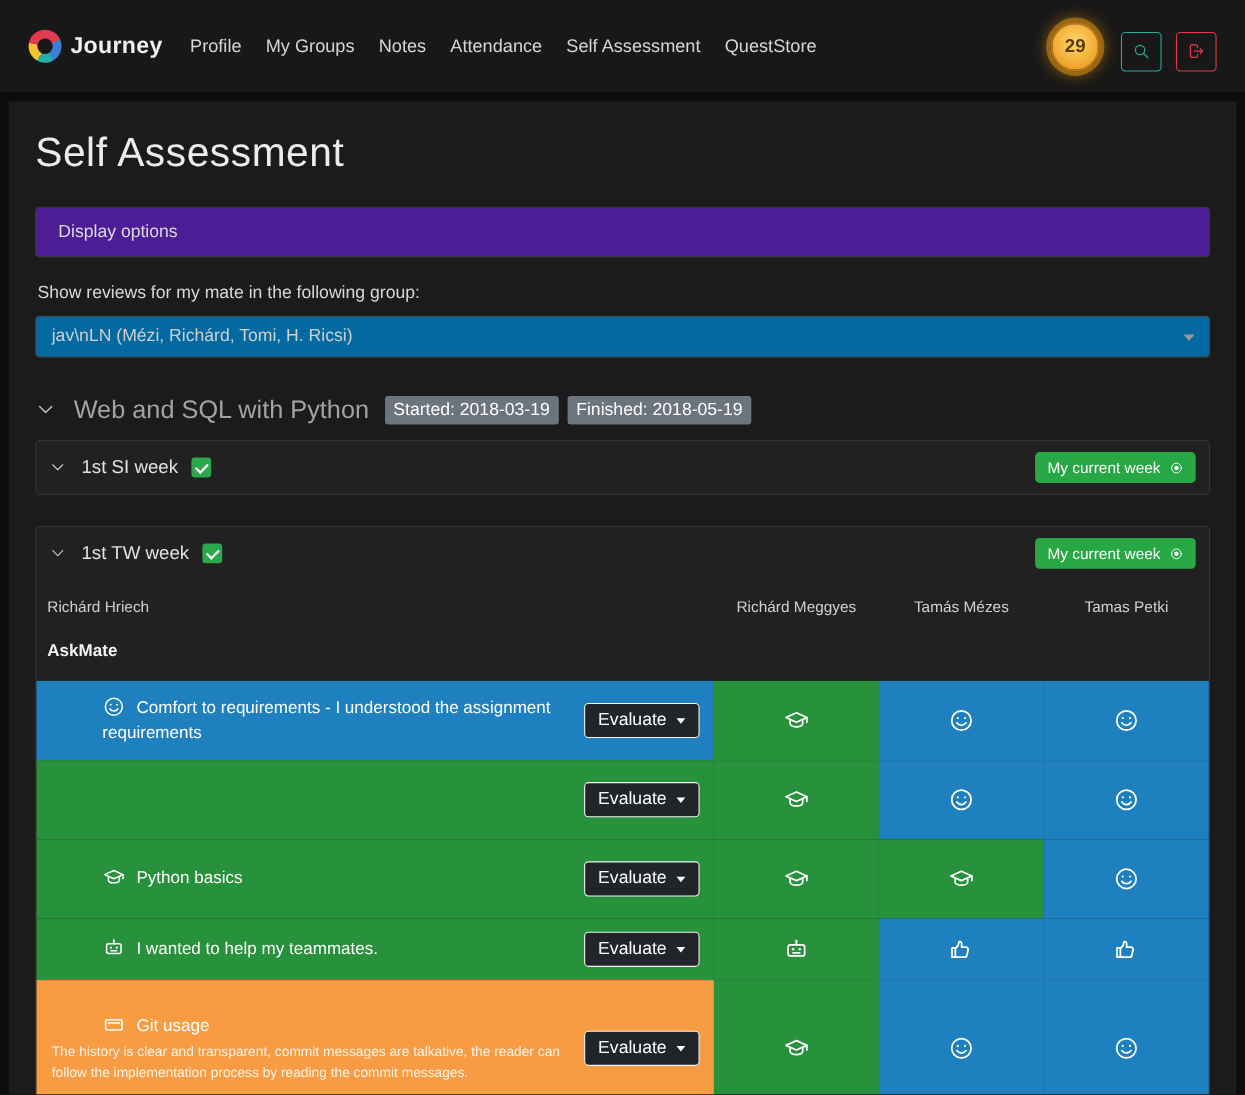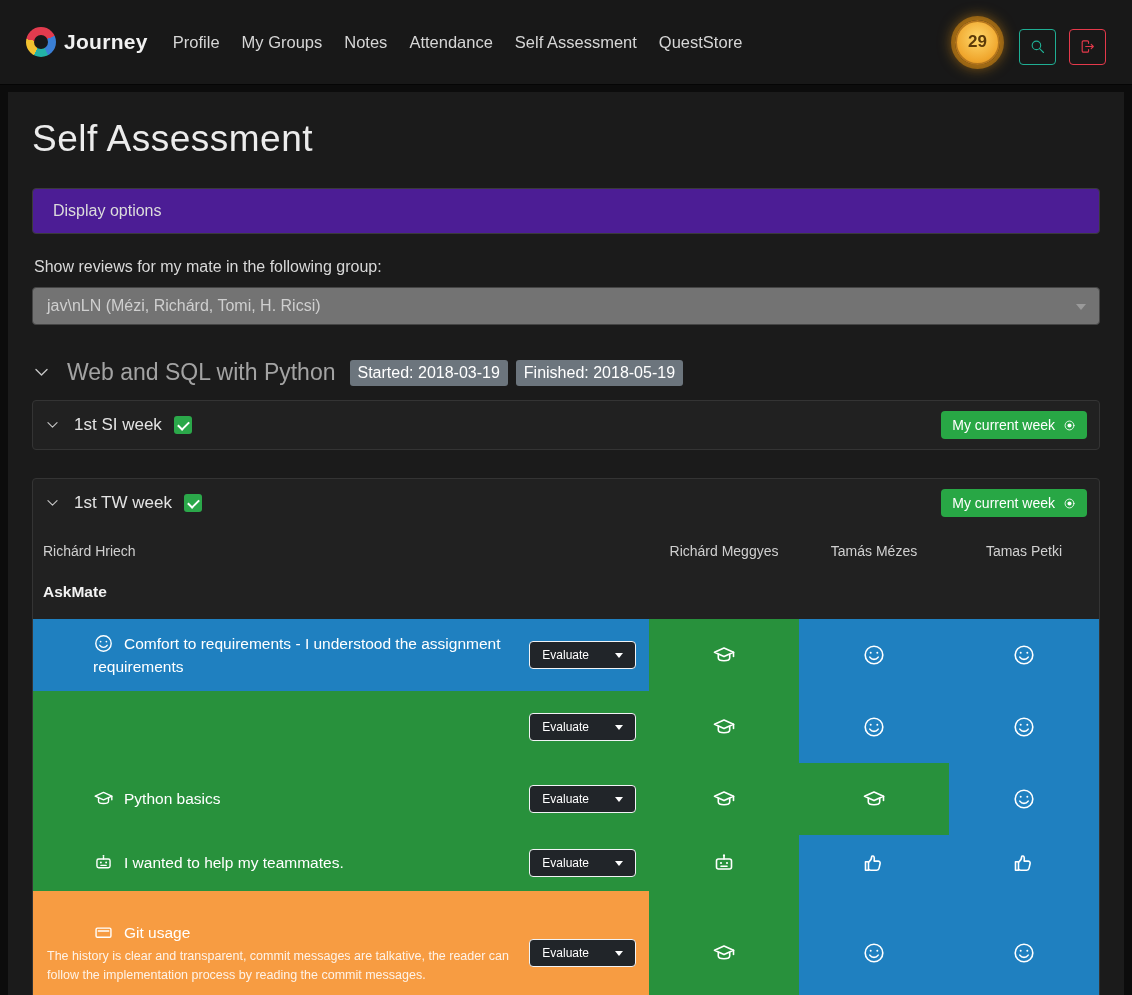--- a/index.html
+++ b/index.html
@@ -54,21 +54,21 @@
     height: 903px; overflow: hidden;
   }
   .page-title { font-size: 37px; font-weight: 500; color: #ececec; letter-spacing: .5px; margin: 6px 0 28px; }
 
   .panel-bar {
     background: #4c1d95; border: 1px solid #3a3a3a; border-radius: 4px;
     padding: 13px 20px; font-size: 16px; color: #dcdcdc; cursor: pointer;
   }
   .group-label { margin: 24px 0 11px; font-size: 16px; color: #d8d8d8; padding-left: 2px; }
   .select {
-    position: relative; background: #737373; border: 1px solid #454545; border-radius: 4px;
+    position: relative; background: #0369a1; border: 1px solid #454545; border-radius: 4px;
     height: 38px; display: flex; align-items: center; padding: 0 30px 0 14px;
     color: #cfcfcf; font-size: 16px; cursor: pointer;
   }
   .select-caret {
     position: absolute; right: 13px; top: 16px; width: 0; height: 0;
     border-left: 5px solid transparent; border-right: 5px solid transparent; border-top: 6px solid #9a9a9a;
   }
 
   .course-header { margin-top: 34px; display: flex; align-items: center; }
   .chev { width: 19px; height: 17px; color: #c4c4c4; cursor: pointer; flex: none; }
@@ -112,22 +112,22 @@
   .mrow { display: grid; grid-template-columns: 616px 150px 150px 150px; }
   .lcell {
     position: relative; padding: 8px 112px 8px 14px;
     display: flex; flex-direction: column; justify-content: center; color: #fff;
   }
   .qtitle { font-size: 15.5px; line-height: 1.5; margin-left: 46px; }
   .qicon { width: 21px; height: 21px; margin-right: 10px; vertical-align: -5px; display: inline-block; }
   .qsub { font-size: 12.5px; color: rgba(255,255,255,.88); margin-top: 3px; line-height: 1.55; }
   .evaluate-btn {
     position: absolute; right: 13px; top: 50%; transform: translateY(-50%);
-    background: #212529; border: 1px solid #f1f3f5; color: #fff; font-size: 12px;
-    padding: 6px 12px; border-radius: 4px; display: flex; align-items: center; gap: 26px;
+    background: #212529; border: 1px solid #f1f3f5; color: #fff; font-size: 16px;
+    padding: 6px 12px; border-radius: 4px; display: flex; align-items: center; gap: 9px;
     cursor: pointer; font-family: inherit; white-space: nowrap;
   }
   .evaluate-btn .caret {
     width: 0; height: 0; border-left: 4px solid transparent; border-right: 4px solid transparent;
     border-top: 5px solid #fff; display: inline-block;
   }
   .mcell { display: flex; align-items: center; justify-content: center; color: #fff; }
   .cicon { width: 24px; height: 24px; }
 </style>
 </head>

